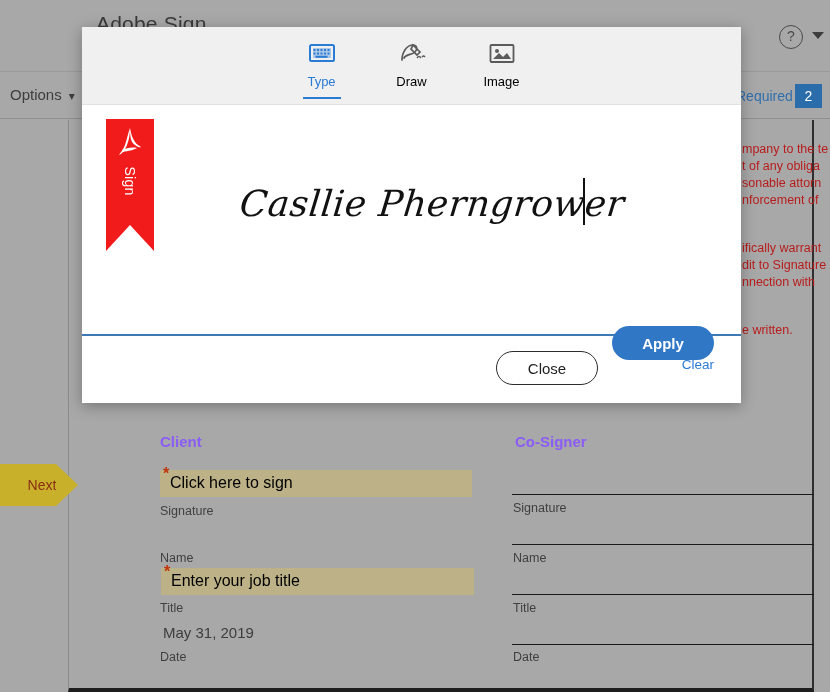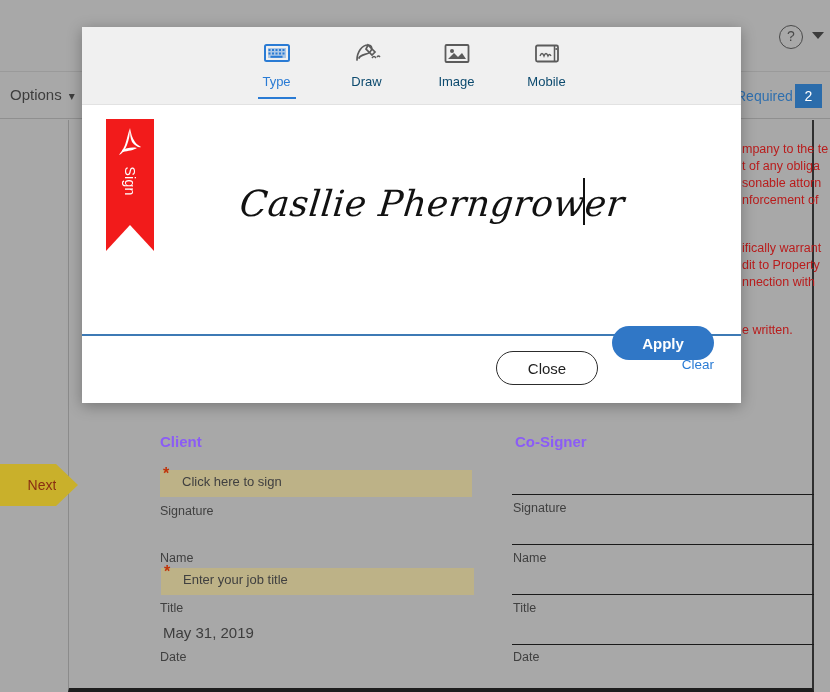--- a/index.html
+++ b/index.html
@@ -166,23 +166,22 @@
   .field-box .req-star {
     position: absolute;
     left: 3px; top: -5px;
     color: #c0340a;
     font-size: 16px;
     font-weight: bold;
   }
   .field-box .ph {
     position: absolute;
     left: 10px; top: 4px;
-    font-size: 13px;
-    color: #404040;
-    margin-left: 12px;
+    font-size: 16px;
+    color: #000000;
   }
   .field-value {
     position: absolute;
     font-size: 15px;
     color: #3d3d3d;
   }
   .rule {
     position: absolute;
     height: 1px;
     background: #1a1a1a;
@@ -225,21 +224,21 @@
     display: flex;
     flex-direction: column;
     align-items: center;
     cursor: pointer;
     position: relative;
   }
   .tab-icon { height: 26px; display: flex; align-items: center; justify-content: center; }
   .tab-label {
     margin-top: 8px;
     font-size: 13px;
-    color: #0c4a6e;
+    color: #000000;
   }
   .tab.active .tab-label { color: #2a7bd4; }
   .tab.active::after {
     content: "";
     position: absolute;
     bottom: -10px;
     left: 12px;
     width: 38px;
     height: 2px;
     background: #2a7bd4;
@@ -348,38 +347,39 @@
 </head>
 <body>
 
 <div id="app">
 
   <div class="bg-layer">
 
     <div class="bg-chrome"></div>
 
     <div class="bg-toolbar"></div>
+    <div class="bg-app-title">Adobe Sign</div>
     <div class="bg-help-icon">?</div>
     <div class="bg-help-caret"></div>
 
     <div class="bg-toolbar2"></div>
     <div class="bg-options">
       <span>Options</span><span class="caret">▾</span>
     </div>
     <div class="bg-required">Required</div>
     <div class="bg-required-badge">2</div>
 
     <div class="bg-page"></div>
 
     <div class="doc-paragraph" style="left:742px; top:141px;">mpany to the te</div>
     <div class="doc-paragraph" style="left:742px; top:158px;">t of any obliga</div>
     <div class="doc-paragraph" style="left:742px; top:175px;">sonable attorn</div>
     <div class="doc-paragraph" style="left:742px; top:192px;">nforcement of</div>
     <div class="doc-paragraph" style="left:742px; top:240px;">ifically warrant</div>
-    <div class="doc-paragraph" style="left:742px; top:257px;">dit to  Property</div>
+    <div class="doc-paragraph" style="left:742px; top:257px;">dit to  Signature</div>
     <div class="doc-paragraph" style="left:742px; top:274px;">nnection  with</div>
     <div class="doc-paragraph" style="left:742px; top:322px;">e written.</div>
 
     <div class="next-flag">
       <span>Next</span>
     </div>
     <div class="next-flag-point"></div>
 
     <div class="clipped-rule" style="left:160px; top:399px; width:159px;"></div>
 
@@ -460,31 +460,20 @@
         <span class="tab-icon">
           <svg width="26" height="21" viewBox="0 0 26 21">
             <rect x="1.5" y="2" width="23" height="17" rx="1" fill="none" stroke="#5b5b5b" stroke-width="1.8"></rect>
             <circle cx="8" cy="8" r="2" fill="#5b5b5b"></circle>
             <path d="M4 16 L10 10 L14 14 L18 10 L22 16 Z" fill="#5b5b5b"></path>
           </svg>
         </span>
         <span class="tab-label">Image</span>
       </div>
 
-      <div class="tab">
-        <span class="tab-icon">
-          <svg width="26" height="21" viewBox="0 0 26 21">
-            <rect x="2" y="2.5" width="22" height="16" rx="1.5" fill="none" stroke="#5b5b5b" stroke-width="1.8"></rect>
-            <line x1="20.5" y1="2.5" x2="20.5" y2="18.5" stroke="#5b5b5b" stroke-width="1.5"></line>
-            <circle cx="22.2" cy="6" r="1" fill="#5b5b5b"></circle>
-            <path d="M6 13 q2-5 4 0 q2-5 4 0 q1.5-3 3 0" fill="none" stroke="#5b5b5b" stroke-width="1.4"></path>
-          </svg>
-        </span>
-        <span class="tab-label">Mobile</span>
-      </div>
     </div>
 
     <div class="modal-canvas">
 
       <div class="sign-tag">
         <svg class="acrobat-a" viewBox="0 0 30 36">
           <path d="M15 3 C13 8, 12 14, 10 20 C8 25, 5 28, 4 30 C7 29, 10 25, 12 20 C14 15, 15 9, 15 3 Z" fill="#ffffff"></path>
           <path d="M15 3 C16 8, 17 13, 20 17 C22 20, 25 21, 26 22 C24 23, 20 21, 17 17 C15 13, 15 8, 15 3 Z" fill="#ffffff"></path>
           <path d="M7 25 C11 23, 17 22, 22 23 C19 25, 13 26, 8 27 Z" fill="#ffffff"></path>
         </svg>

